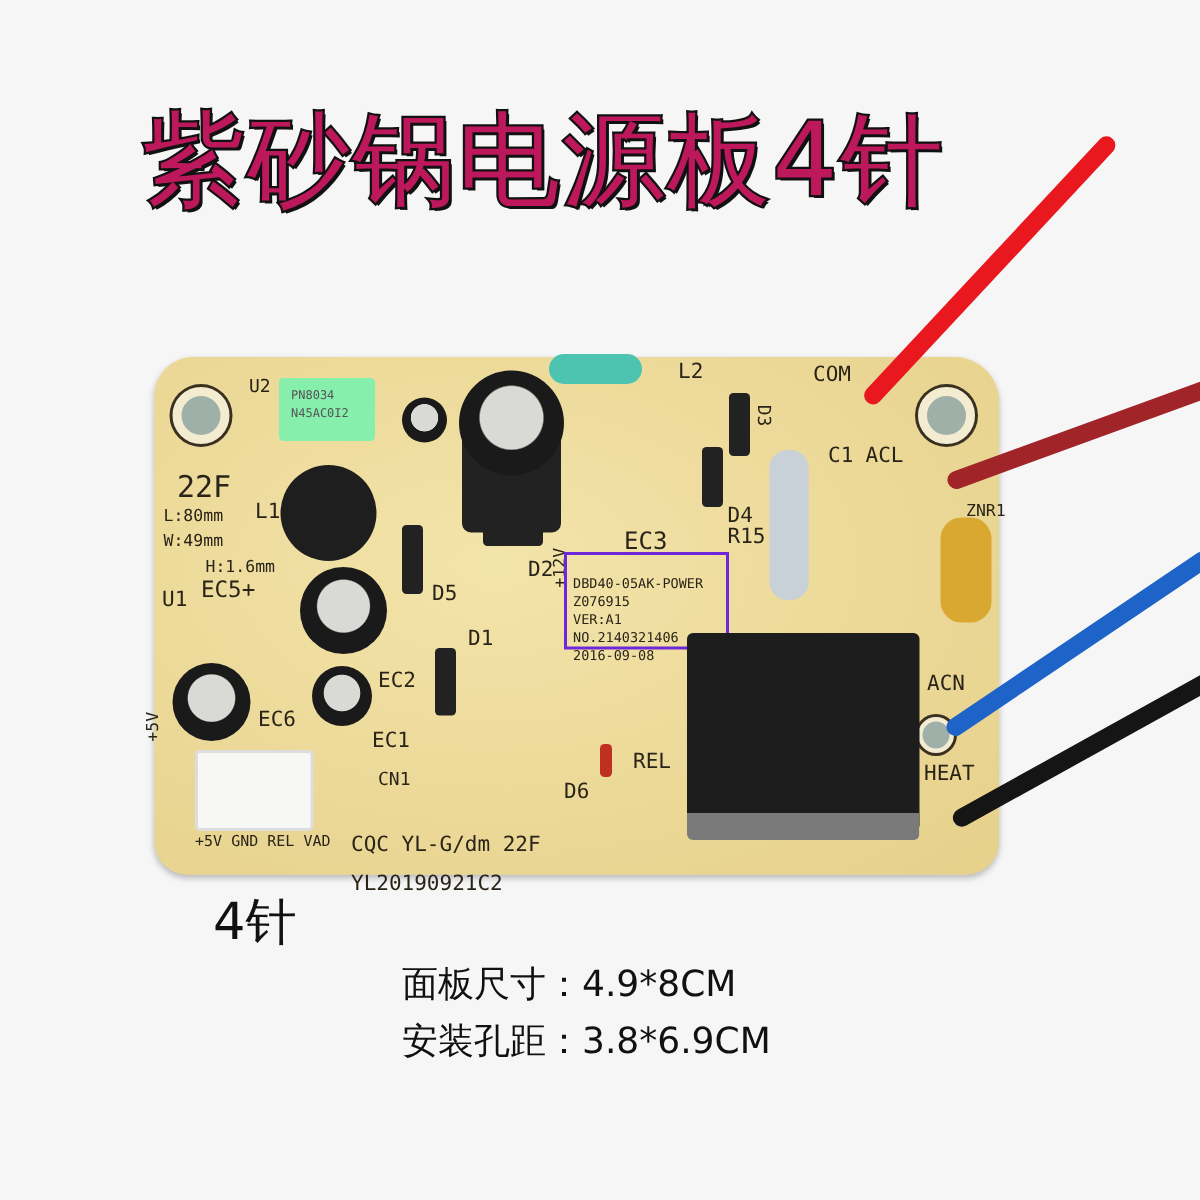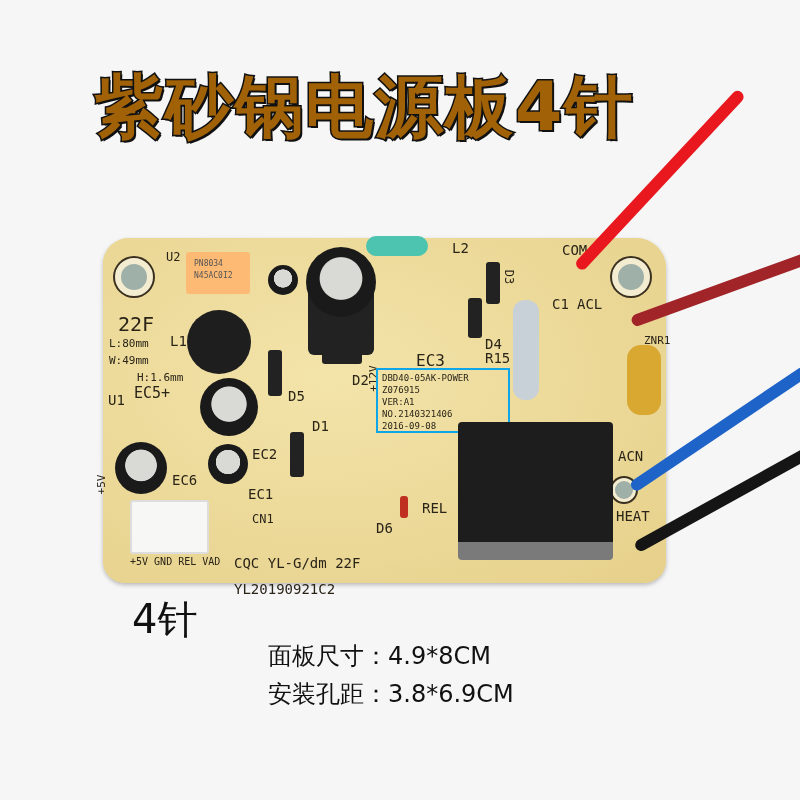--- a/index.html
+++ b/index.html
@@ -1,34 +1,34 @@
 <!DOCTYPE html>
 <html><head>
 <meta charset="utf-8">
 <style>
   html,body{margin:0;padding:0;}
   body{width:800px;height:800px;background:#f6f6f6;position:relative;overflow:hidden;font-family:"DejaVu Sans",sans-serif;}
-  .title{position:absolute;left:95px;top:62px;font-size:68px;font-weight:bold;color:#a16207;letter-spacing:2px;
+  .title{position:absolute;left:95px;top:62px;font-size:68px;font-weight:normal;color:#be185d;letter-spacing:2px;
     -webkit-text-stroke:3px #111; paint-order:stroke fill; text-shadow:2px 2px 0 #111;}
   .pcb{position:absolute;left:103px;top:238px;width:563px;height:345px;background:#efdea0;border-radius:26px 30px 22px 22px;
     box-shadow:0 2px 4px rgba(0,0,0,.25);}
   .pcb::before{content:"";position:absolute;inset:0;border-radius:inherit;background:radial-gradient(ellipse at 40% 40%,#f3e4aa,#e6d08a);}
   .silk{position:absolute;color:#2a2418;font-family:"DejaVu Sans Mono",monospace;font-size:14px;white-space:nowrap;}
   .hole{position:absolute;width:26px;height:26px;border-radius:50%;background:#9fb0a8;border:6px solid #f3ecd0;box-shadow:0 0 0 2px #3a3020;}
   .cap{position:absolute;border-radius:50%;background:radial-gradient(circle at 50% 45%,#d9d9d6 0 40%,#1a1a1a 42%);}
   .capbody{position:absolute;background:#222;border-radius:6px;}
-  .chip{position:absolute;background:#fdba74;border-radius:3px;color:#555;font-size:8px;font-family:"DejaVu Sans Mono",monospace;padding:6px 8px;line-height:12px;}
+  .chip{position:absolute;background:#86efac;border-radius:3px;color:#555;font-size:8px;font-family:"DejaVu Sans Mono",monospace;padding:6px 8px;line-height:12px;}
   .relay{position:absolute;left:458px;top:422px;width:155px;height:120px;background:#1d1d1d;border-bottom:18px solid #7a7a7a;border-radius:4px;}
-  .label-box{position:absolute;left:376px;top:368px;width:134px;height:65px;border:2px solid #0ea5e9;font-size:9px;line-height:12px;padding:2px 4px;box-sizing:border-box;font-family:"DejaVu Sans Mono",monospace;color:#2a2418;}
+  .label-box{position:absolute;left:376px;top:368px;width:110px;height:65px;border:2px solid #6d28d9;font-size:9px;line-height:12px;padding:14px 4px;box-sizing:border-box;font-family:"DejaVu Sans Mono",monospace;color:#2a2418;}
   .conn{position:absolute;left:130px;top:500px;width:75px;height:50px;background:#f7f7f5;border:2px solid #ddd;border-radius:3px;}
   .wire{position:absolute;height:12px;border-radius:6px;transform-origin:left center;}
   .diode{position:absolute;width:14px;background:#222;border-radius:3px;}
   .resistor{position:absolute;left:513px;top:300px;width:26px;height:100px;background:#c8d0d8;border-radius:12px;}
   .inductor{position:absolute;left:366px;top:236px;width:62px;height:20px;background:#4cc4b0;border-radius:10px;}
-  .pin4{position:absolute;left:132px;top:592px;font-size:40px;color:#111;}
+  .pin4{position:absolute;left:142px;top:592px;font-size:34px;color:#111;}
   .spec{position:absolute;left:268px;font-size:24px;color:#111;}
 </style>
 </head>
 <body>
 
 <div class="title">紫砂锅电源板4针</div>
 
 <div class="pcb"></div>
 
 <div class="hole" style="left:115px;top:258px;"></div>
@@ -59,21 +59,21 @@
 <div class="silk" style="left:452px;top:240px;">L2</div>
 <div class="silk" style="left:502px;top:270px;transform:rotate(90deg);font-size:12px;">D3</div>
 <div class="silk" style="left:485px;top:336px;">D4</div>
 <div class="silk" style="left:485px;top:350px;">R15</div>
 <div class="silk" style="left:552px;top:296px;">C1</div>
 <div class="silk" style="left:608px;top:334px;font-size:11px;margin-left:36px;">ZNR1</div>
 <div class="silk" style="left:422px;top:500px;">REL</div>
 <div class="silk" style="left:236px;top:512px;font-size:12px;margin-left:16px;">CN1</div>
 <div class="silk" style="left:360px;top:372px;transform:rotate(-90deg);font-size:11px;">+12V</div>
 <div class="silk" style="left:92px;top:478px;transform:rotate(-90deg);font-size:11px;">+5V</div>
-<div class="silk" style="left:562px;top:242px;">COM</div>
+<div class="silk" style="left:542px;top:242px;">COM</div>
 <div class="silk" style="left:577px;top:296px;">ACL</div>
 <div class="silk" style="left:618px;top:448px;">ACN</div>
 <div class="silk" style="left:616px;top:508px;">HEAT</div>
 
 <div class="label-box">
   <div>DBD40-05AK-POWER</div>
   <div>Z076915</div>
   <div>VER:A1</div>
   <div>NO.2140321406</div>
   <div>2016-09-08</div>

